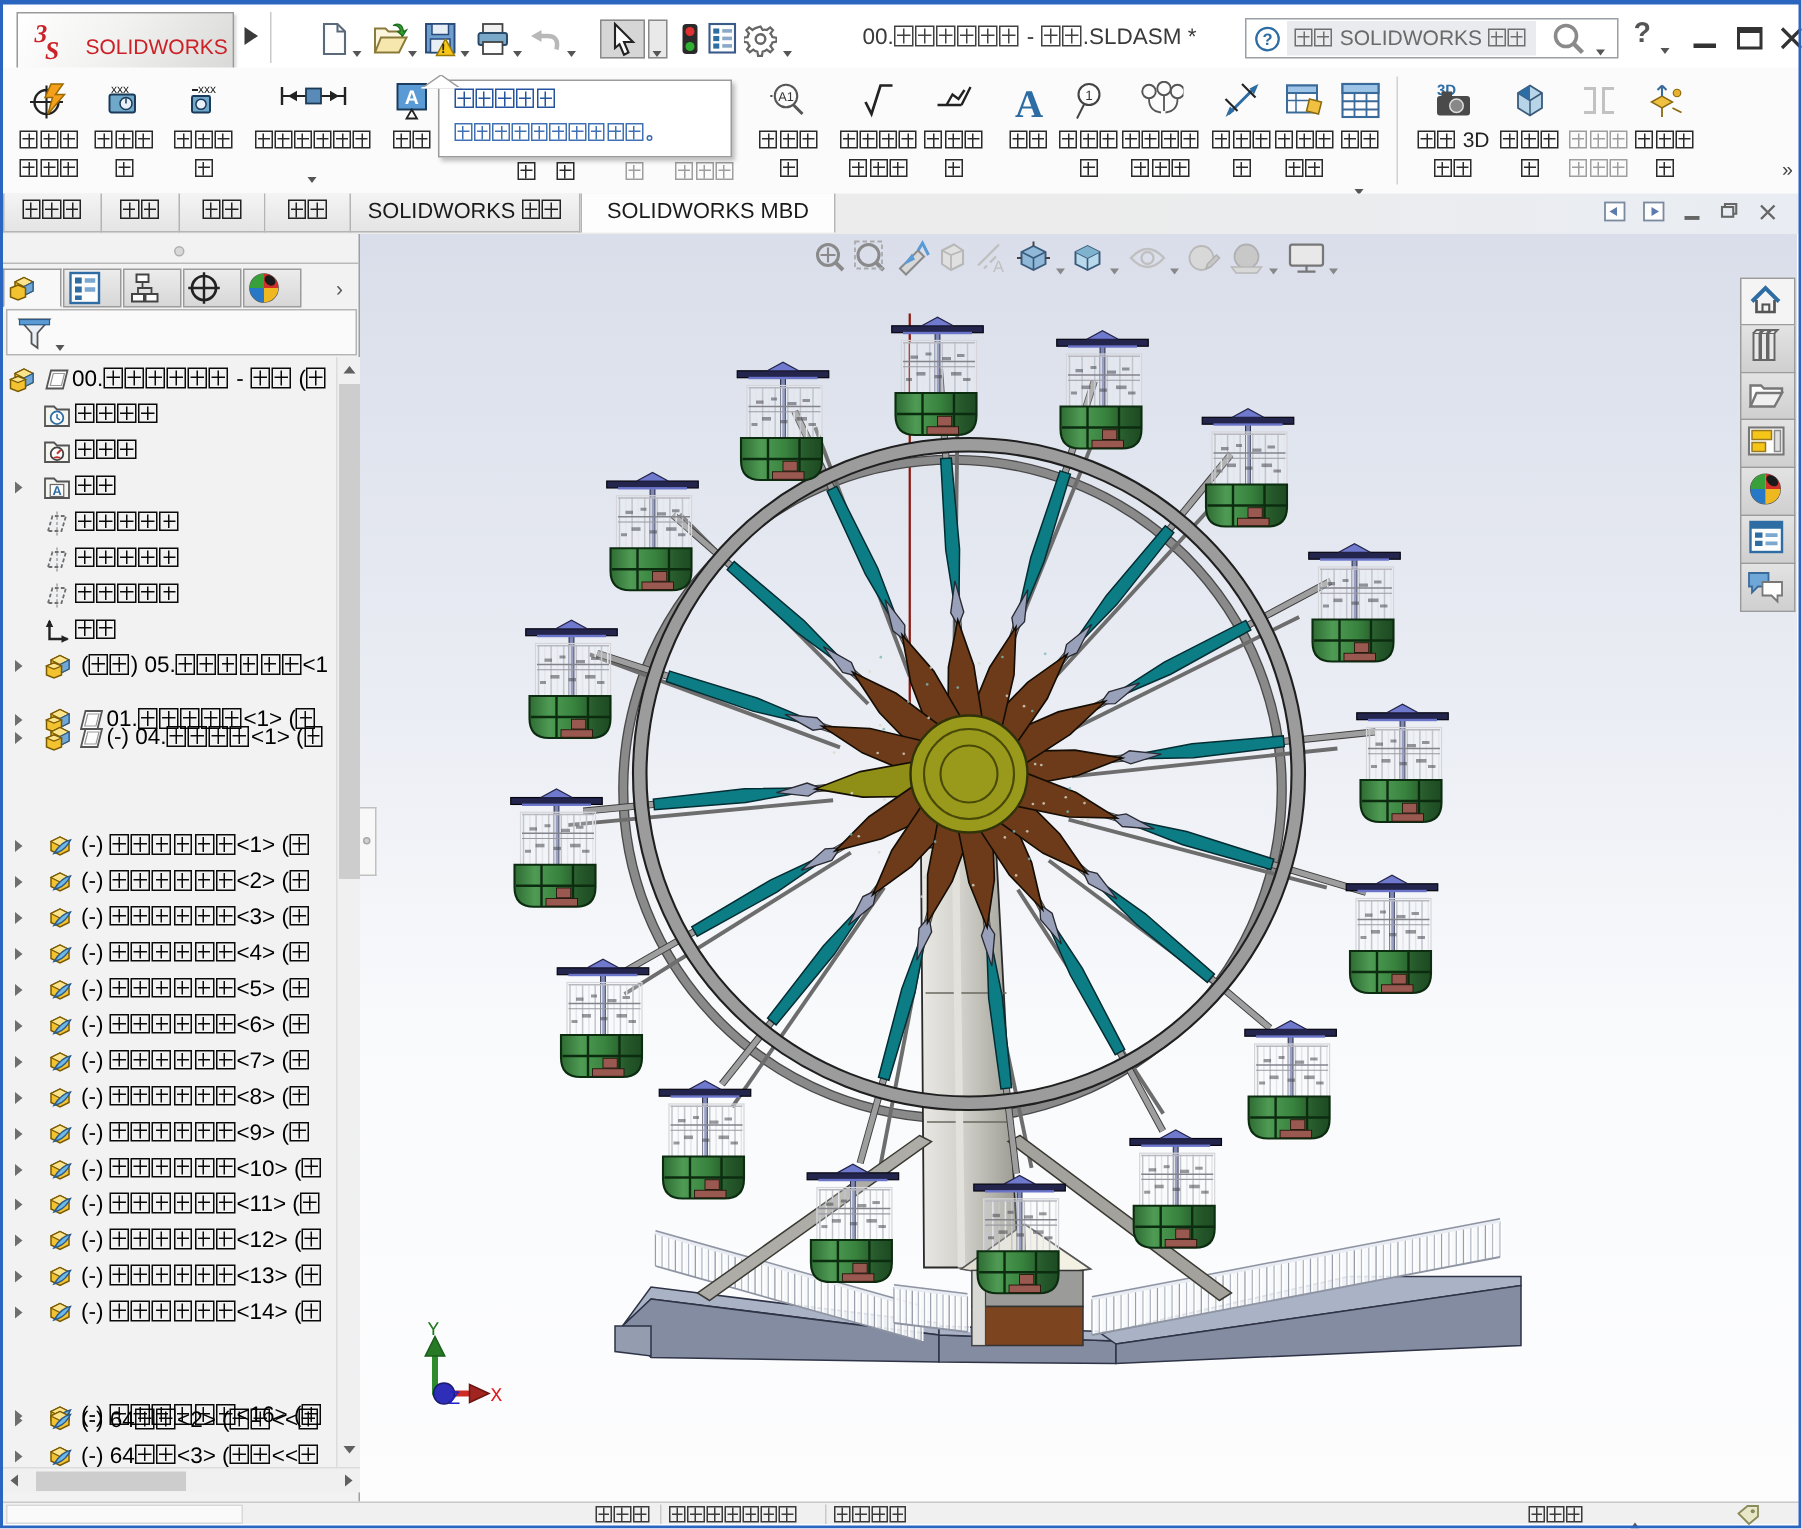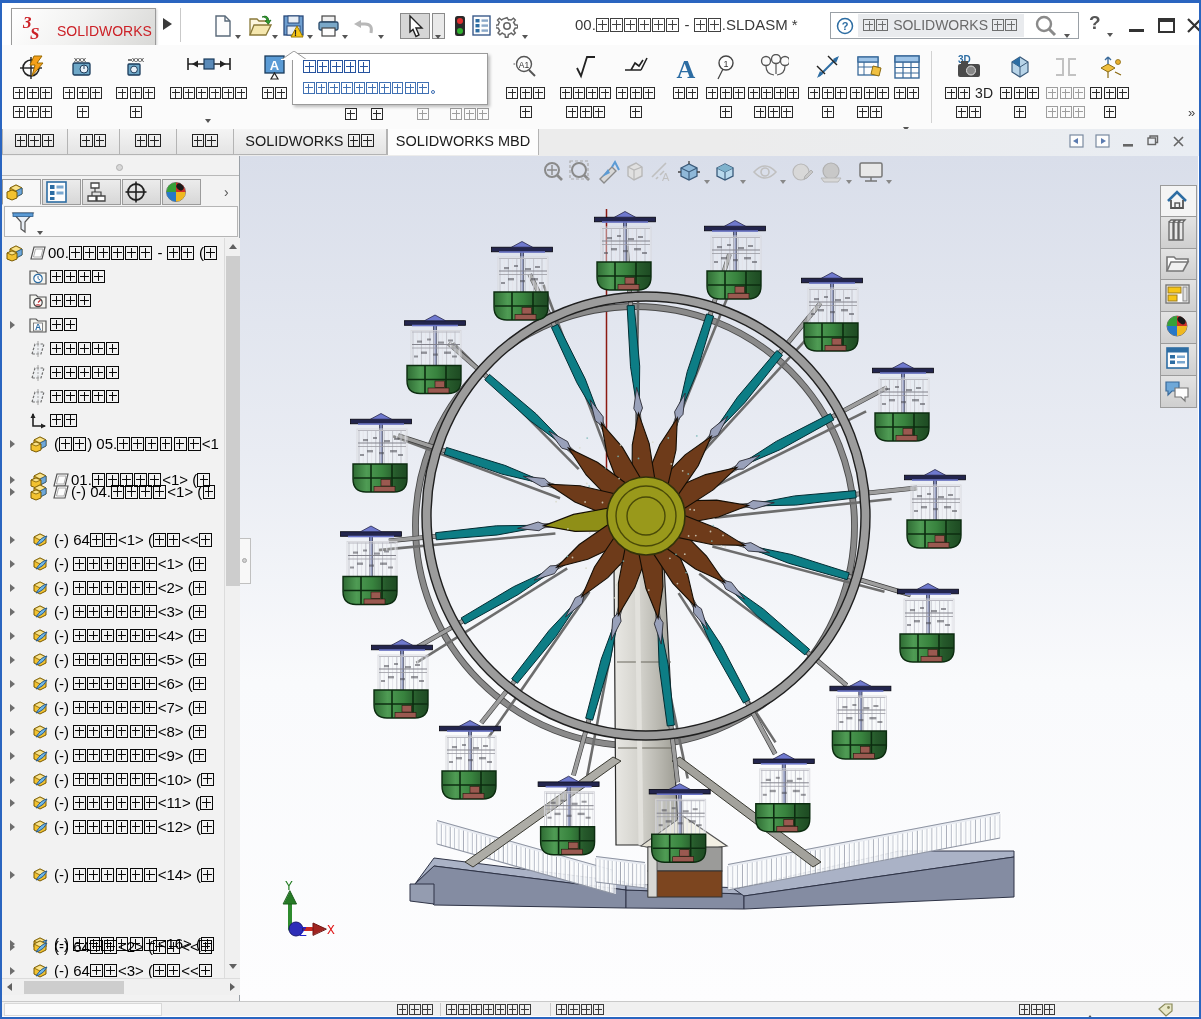--- a/index.html
+++ b/index.html
@@ -868,21 +868,21 @@
         </svg>
       </div><span class="cj"></span><span class="cj"></span><span class="cj"></span><br><span class="cj"></span></div>
     <div class="abs" style="left:1186px;top:60px;font-size:13px;color:#444">»</div>
   </div>
 <div class="tabbar">
     <div class="tab first" style="left:0px;width:66px"><span class="cj"></span><span class="cj"></span><span class="cj"></span></div>
     <div class="tab" style="left:66px;width:52px"><span class="cj"></span><span class="cj"></span></div>
     <div class="tab" style="left:118px;width:57px"><span class="cj"></span><span class="cj"></span></div>
     <div class="tab" style="left:175px;width:57px"><span class="cj"></span><span class="cj"></span></div>
     <div class="tab" style="left:232px;width:153px">SOLIDWORKS <span class="cj"></span><span class="cj"></span></div>
-    <div class="tab active" style="left:385px;width:152px">SOLIDWORKS MBD</div>
+    <div class="tab active" style="left:385px;width:170px">SOLIDWORKS MBD</div>
     <div class="abs" style="left:1066px;top:4px"><svg width="120" height="18" viewBox="0 0 120 18" style="" xmlns="http://www.w3.org/2000/svg">
         <rect x="2" y="2" width="13" height="12" fill="#fdfdfd" stroke="#7a8aa0" stroke-width="1.2"></rect>
         <polygon points="5,8 10,5 10,11" fill="#5b7bb0"></polygon>
         <rect x="28" y="2" width="13" height="12" fill="#fdfdfd" stroke="#7a8aa0" stroke-width="1.2"></rect>
         <polygon points="38,8 33,5 33,11" fill="#5b7bb0"></polygon>
         <rect x="55" y="11" width="10" height="2.6" fill="#666"></rect>
         <g stroke="#666" fill="none" stroke-width="1.4">
           <rect x="80" y="5" width="7.5" height="6.5"></rect>
           <path d="M82,5 v-2 h7.5 v6.5 h-2"></path>
         </g>
@@ -1045,29 +1045,20 @@
               <polygon points="1,10 6,8 11,10 11,16 6,18 1,16" fill="#f2c230" stroke="#7a5a00" stroke-width="1"></polygon>
               <polygon points="6,8 11,10 6,12 1,10" fill="#fae38a" stroke="#7a5a00" stroke-width="0.8"></polygon>
             </g>
           </svg></div>
         <div class="abs" style="left:49px;top:2px"><svg width="20" height="20" viewBox="0 0 20 20" style="" xmlns="http://www.w3.org/2000/svg">
             <polygon points="3,16 6,4 17,4 14,16" fill="#fdfdfd" stroke="#555" stroke-width="1.2"></polygon>
             <polygon points="5.5,14 7.5,6 15,6 13,14" fill="none" stroke="#999" stroke-width="0.8"></polygon>
           </svg></div>
         <div class="txt" style="left:69px">(-) 04.<span class="cj"></span><span class="cj"></span><span class="cj"></span><span class="cj"></span>&lt;1&gt; (<span class="cj"></span></div>
       </div>
-      <div class="trow" style="top:290.2px">
-        <div class="tri"></div>
-        <div class="abs" style="left:29px;top:2px"><svg width="20" height="20" viewBox="0 0 20 20" style="" xmlns="http://www.w3.org/2000/svg">
-            <polygon points="3,7 9,4 15,7 15,13 9,16 3,13" fill="#f2c230" stroke="#7a5a00" stroke-width="1"></polygon>
-            <polygon points="9,4 15,7 9,10 3,7" fill="#fae38a" stroke="#7a5a00" stroke-width="0.8"></polygon>
-            <path d="M5,15 q5,-8 11,-9 q-3,6 -8,8 Z" fill="#6fb8e8" stroke="#2a5a8a" stroke-width="1"></path>
-          </svg></div>
-        <div class="txt" style="left:52px">(-) 64<span class="cj"></span><span class="cj"></span>&lt;1&gt; (<span class="cj"></span><span class="cj"></span>&lt;&lt;<span class="cj"></span></div>
-      </div>
       <div class="trow" style="top:314.1px">
         <div class="tri"></div>
         <div class="abs" style="left:29px;top:2px"><svg width="20" height="20" viewBox="0 0 20 20" style="" xmlns="http://www.w3.org/2000/svg">
             <polygon points="3,7 9,4 15,7 15,13 9,16 3,13" fill="#f2c230" stroke="#7a5a00" stroke-width="1"></polygon>
             <polygon points="9,4 15,7 9,10 3,7" fill="#fae38a" stroke="#7a5a00" stroke-width="0.8"></polygon>
             <path d="M5,15 q5,-8 11,-9 q-3,6 -8,8 Z" fill="#6fb8e8" stroke="#2a5a8a" stroke-width="1"></path>
           </svg></div>
         <div class="txt" style="left:52px">(-) <span class="cj"></span><span class="cj"></span><span class="cj"></span><span class="cj"></span><span class="cj"></span><span class="cj"></span>&lt;1&gt; (<span class="cj"></span></div>
       </div>
       <div class="trow" style="top:338.0px">
@@ -1161,20 +1152,29 @@
         <div class="txt" style="left:52px">(-) <span class="cj"></span><span class="cj"></span><span class="cj"></span><span class="cj"></span><span class="cj"></span><span class="cj"></span>&lt;11&gt; (<span class="cj"></span></div>
       </div>
       <div class="trow" style="top:577.3px">
         <div class="tri"></div>
         <div class="abs" style="left:29px;top:2px"><svg width="20" height="20" viewBox="0 0 20 20" style="" xmlns="http://www.w3.org/2000/svg">
             <polygon points="3,7 9,4 15,7 15,13 9,16 3,13" fill="#f2c230" stroke="#7a5a00" stroke-width="1"></polygon>
             <polygon points="9,4 15,7 9,10 3,7" fill="#fae38a" stroke="#7a5a00" stroke-width="0.8"></polygon>
             <path d="M5,15 q5,-8 11,-9 q-3,6 -8,8 Z" fill="#6fb8e8" stroke="#2a5a8a" stroke-width="1"></path>
           </svg></div>
         <div class="txt" style="left:52px">(-) <span class="cj"></span><span class="cj"></span><span class="cj"></span><span class="cj"></span><span class="cj"></span><span class="cj"></span>&lt;12&gt; (<span class="cj"></span></div>
+      </div>
+      <div class="trow" style="top:601.2px">
+        <div class="tri"></div>
+        <div class="abs" style="left:29px;top:2px"><svg width="20" height="20" viewBox="0 0 20 20" style="" xmlns="http://www.w3.org/2000/svg">
+            <polygon points="3,7 9,4 15,7 15,13 9,16 3,13" fill="#f2c230" stroke="#7a5a00" stroke-width="1"></polygon>
+            <polygon points="9,4 15,7 9,10 3,7" fill="#fae38a" stroke="#7a5a00" stroke-width="0.8"></polygon>
+            <path d="M5,15 q5,-8 11,-9 q-3,6 -8,8 Z" fill="#6fb8e8" stroke="#2a5a8a" stroke-width="1"></path>
+          </svg></div>
+        <div class="txt" style="left:52px">(-) <span class="cj"></span><span class="cj"></span><span class="cj"></span><span class="cj"></span><span class="cj"></span><span class="cj"></span>&lt;13&gt; (<span class="cj"></span></div>
       </div>
       <div class="trow" style="top:625.2px">
         <div class="tri"></div>
         <div class="abs" style="left:29px;top:2px"><svg width="20" height="20" viewBox="0 0 20 20" style="" xmlns="http://www.w3.org/2000/svg">
             <polygon points="3,7 9,4 15,7 15,13 9,16 3,13" fill="#f2c230" stroke="#7a5a00" stroke-width="1"></polygon>
             <polygon points="9,4 15,7 9,10 3,7" fill="#fae38a" stroke="#7a5a00" stroke-width="0.8"></polygon>
             <path d="M5,15 q5,-8 11,-9 q-3,6 -8,8 Z" fill="#6fb8e8" stroke="#2a5a8a" stroke-width="1"></path>
           </svg></div>
         <div class="txt" style="left:52px">(-) <span class="cj"></span><span class="cj"></span><span class="cj"></span><span class="cj"></span><span class="cj"></span><span class="cj"></span>&lt;14&gt; (<span class="cj"></span></div>
       </div>

